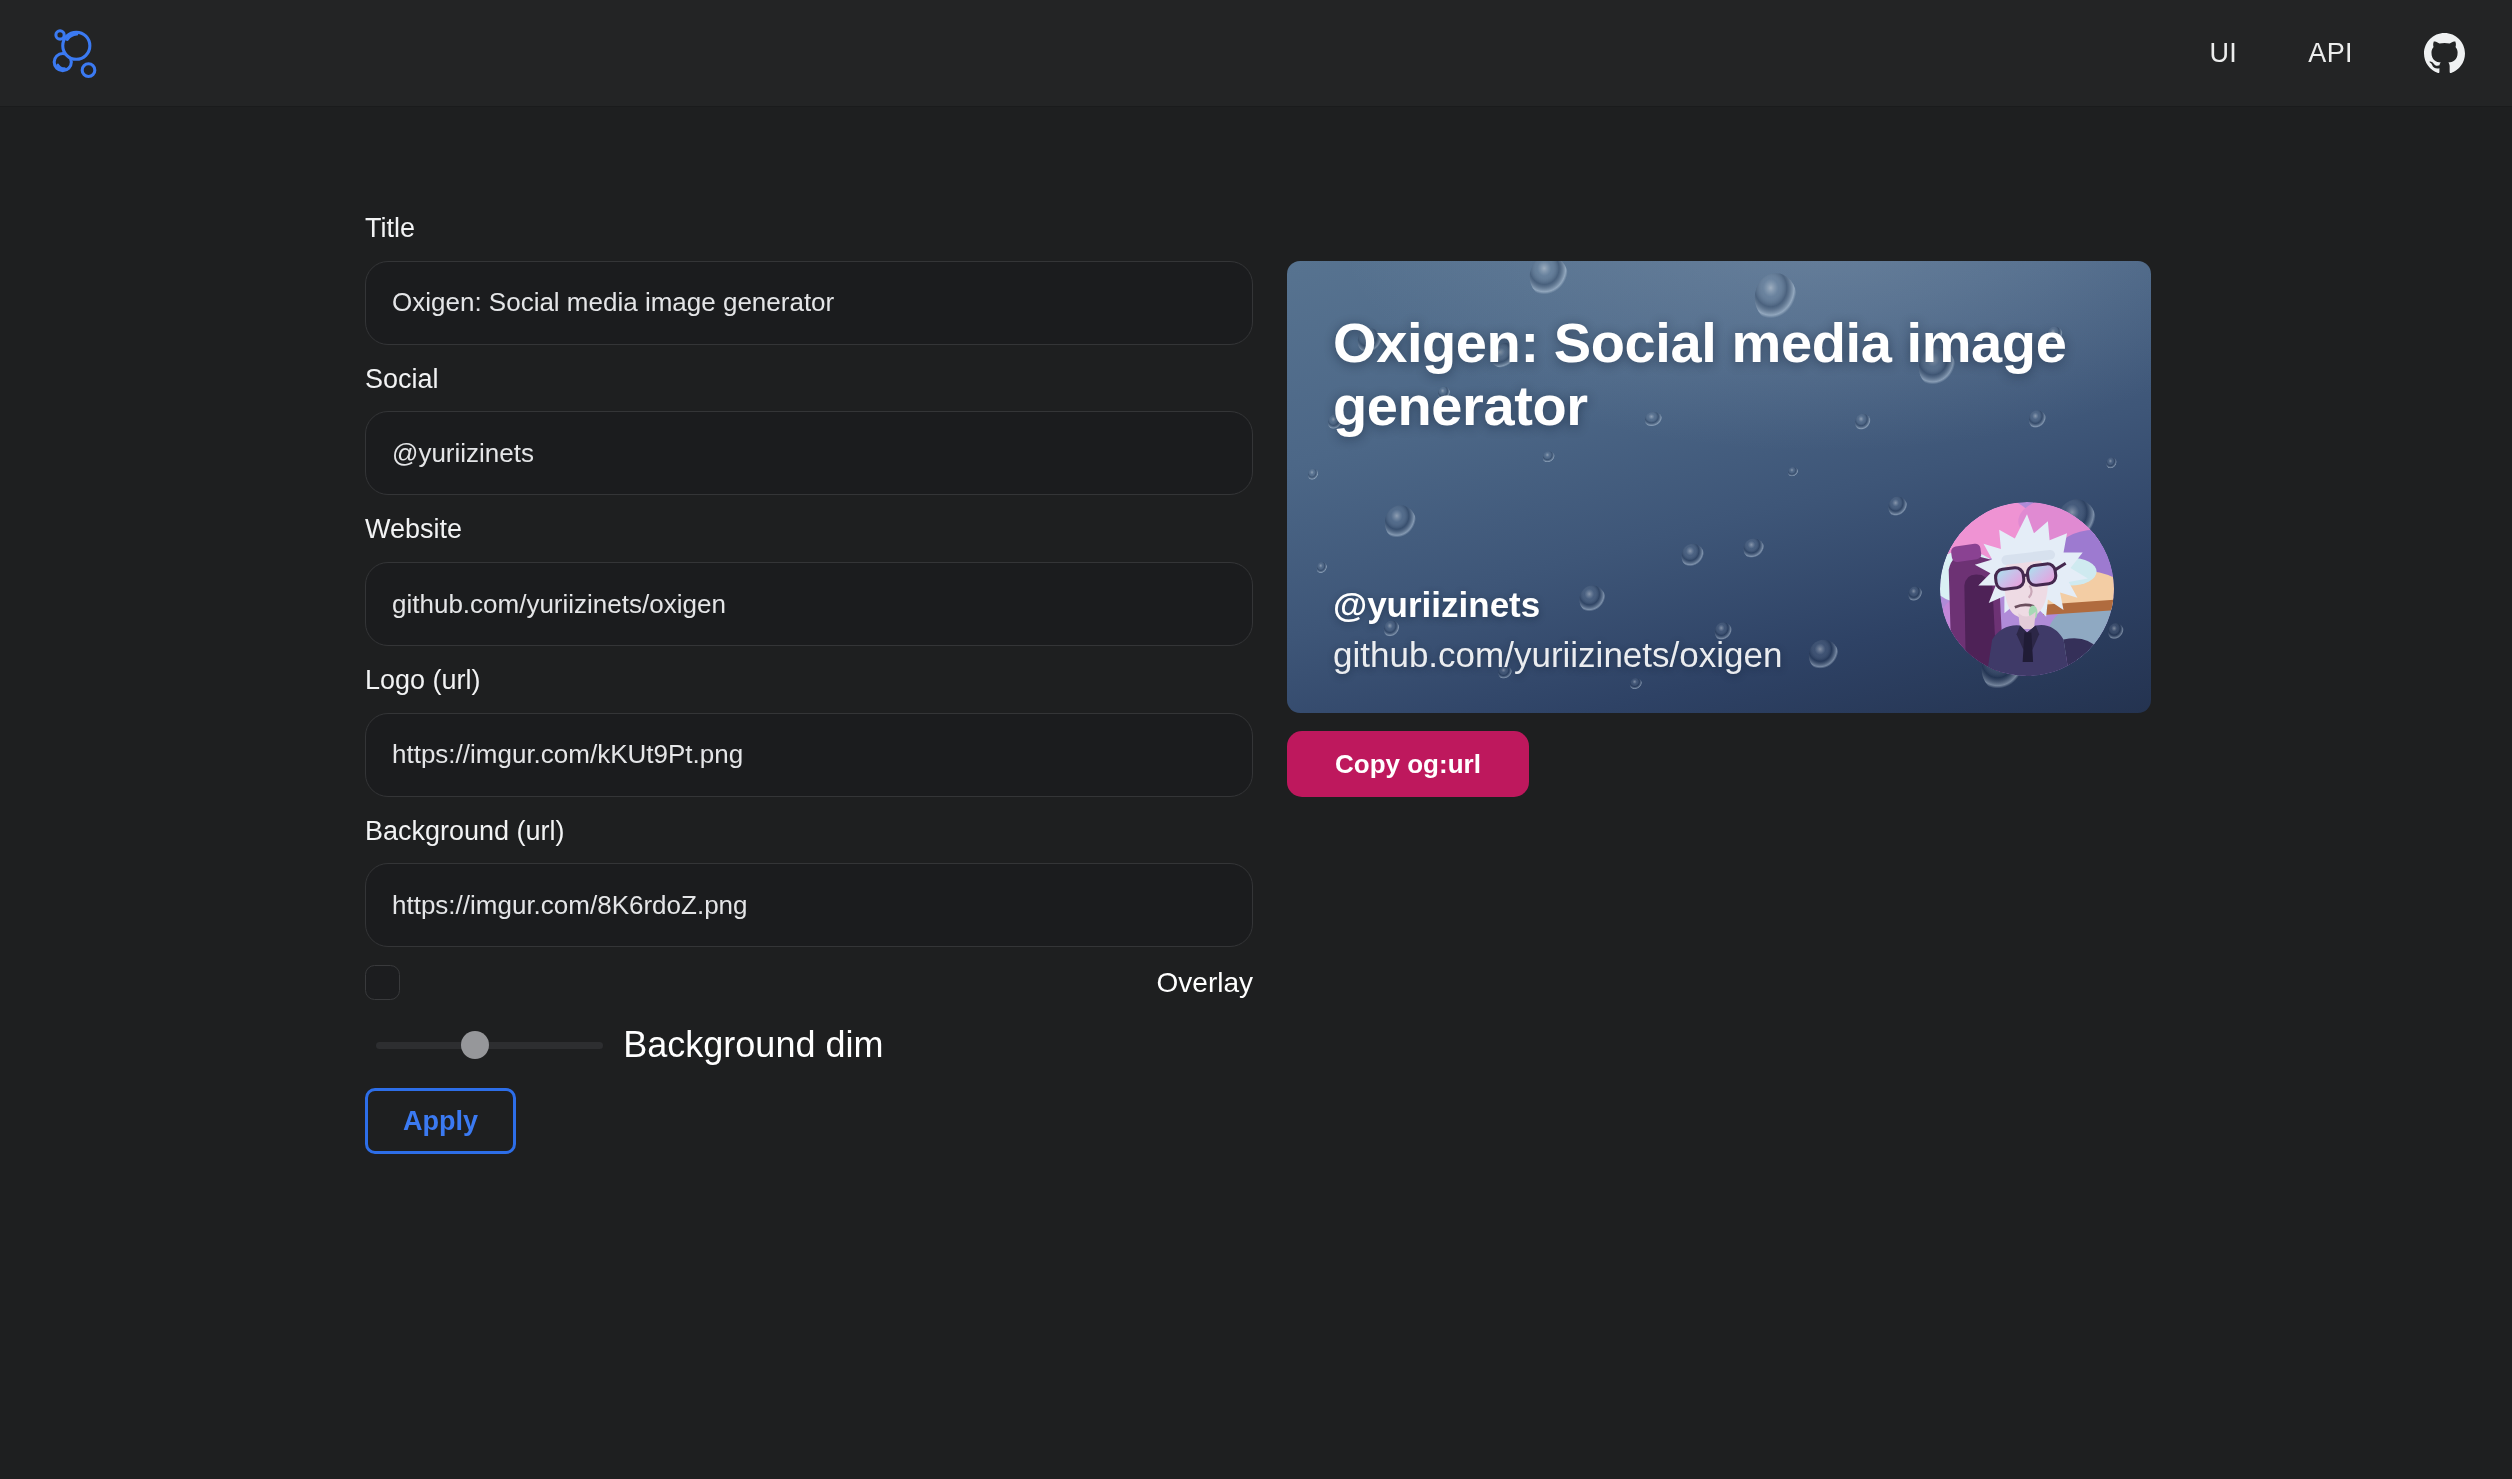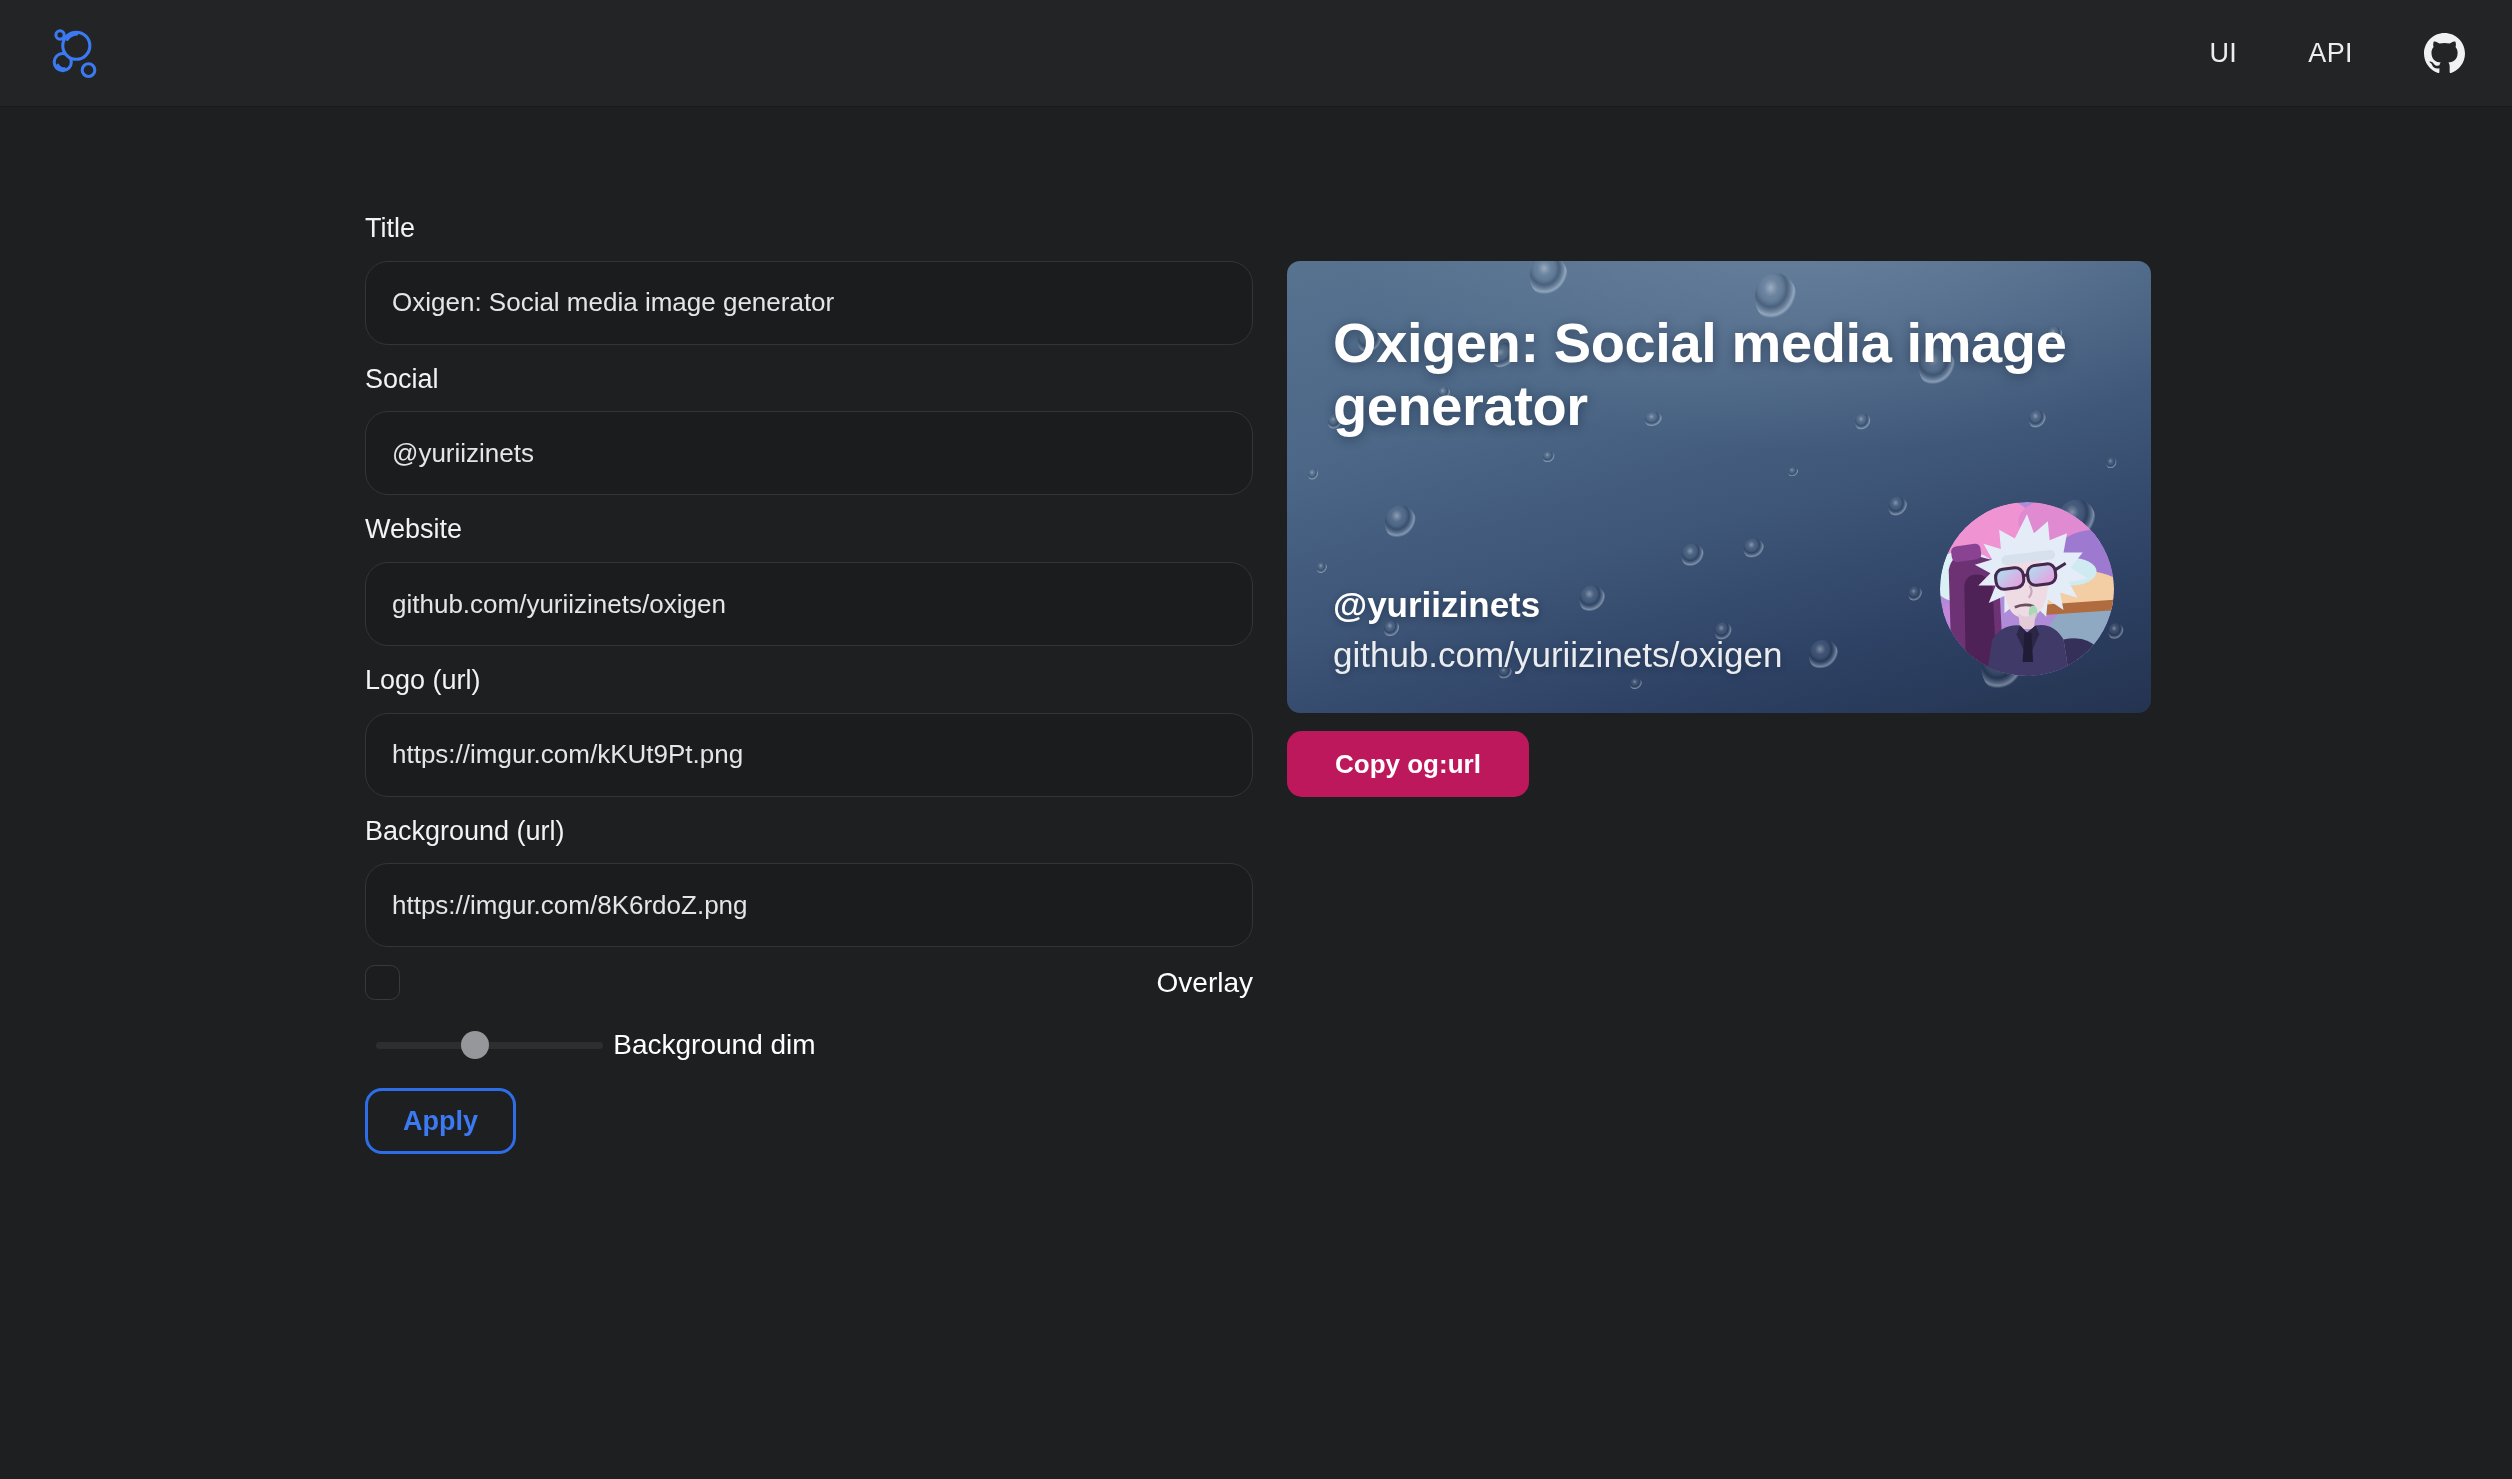--- a/index.html
+++ b/index.html
@@ -55,25 +55,25 @@
     cursor:pointer; flex:0 0 auto;
   }
   .slider-track {
     position:absolute; left:0; right:0; top:10.5px; height:7px;
     background:#2d2e30; border-radius:4.4px;
   }
   .slider-thumb {
     position:absolute; top:0; left:85px; width:28px; height:28px;
     border-radius:50%; background:#96979a;
   }
-  .slider-label { margin-left:10px; font-size:28px; color:#ffffff; }
+  .slider-label { margin-left:20px; font-size:36px; color:#ffffff; }
 
   .apply-btn {
     margin-top:29px; min-width:141px; height:66px; padding:0 35px;
-    background:transparent; border:3.1px solid #2d6ee8; border-radius:17px;
+    background:transparent; border:3.1px solid #2d6ee8; border-radius:10px;
     color:#3b7af2; font-size:27px; font-weight:700;
     font-family:"Liberation Sans", sans-serif; cursor:pointer; display:block;
   }
 
   
   .preview-col { position:absolute; left:1287px; top:261px; width:864px; }
   .og-card {
     position:relative; width:864px; height:452px; border-radius:13px;
     overflow:hidden;
     background:

